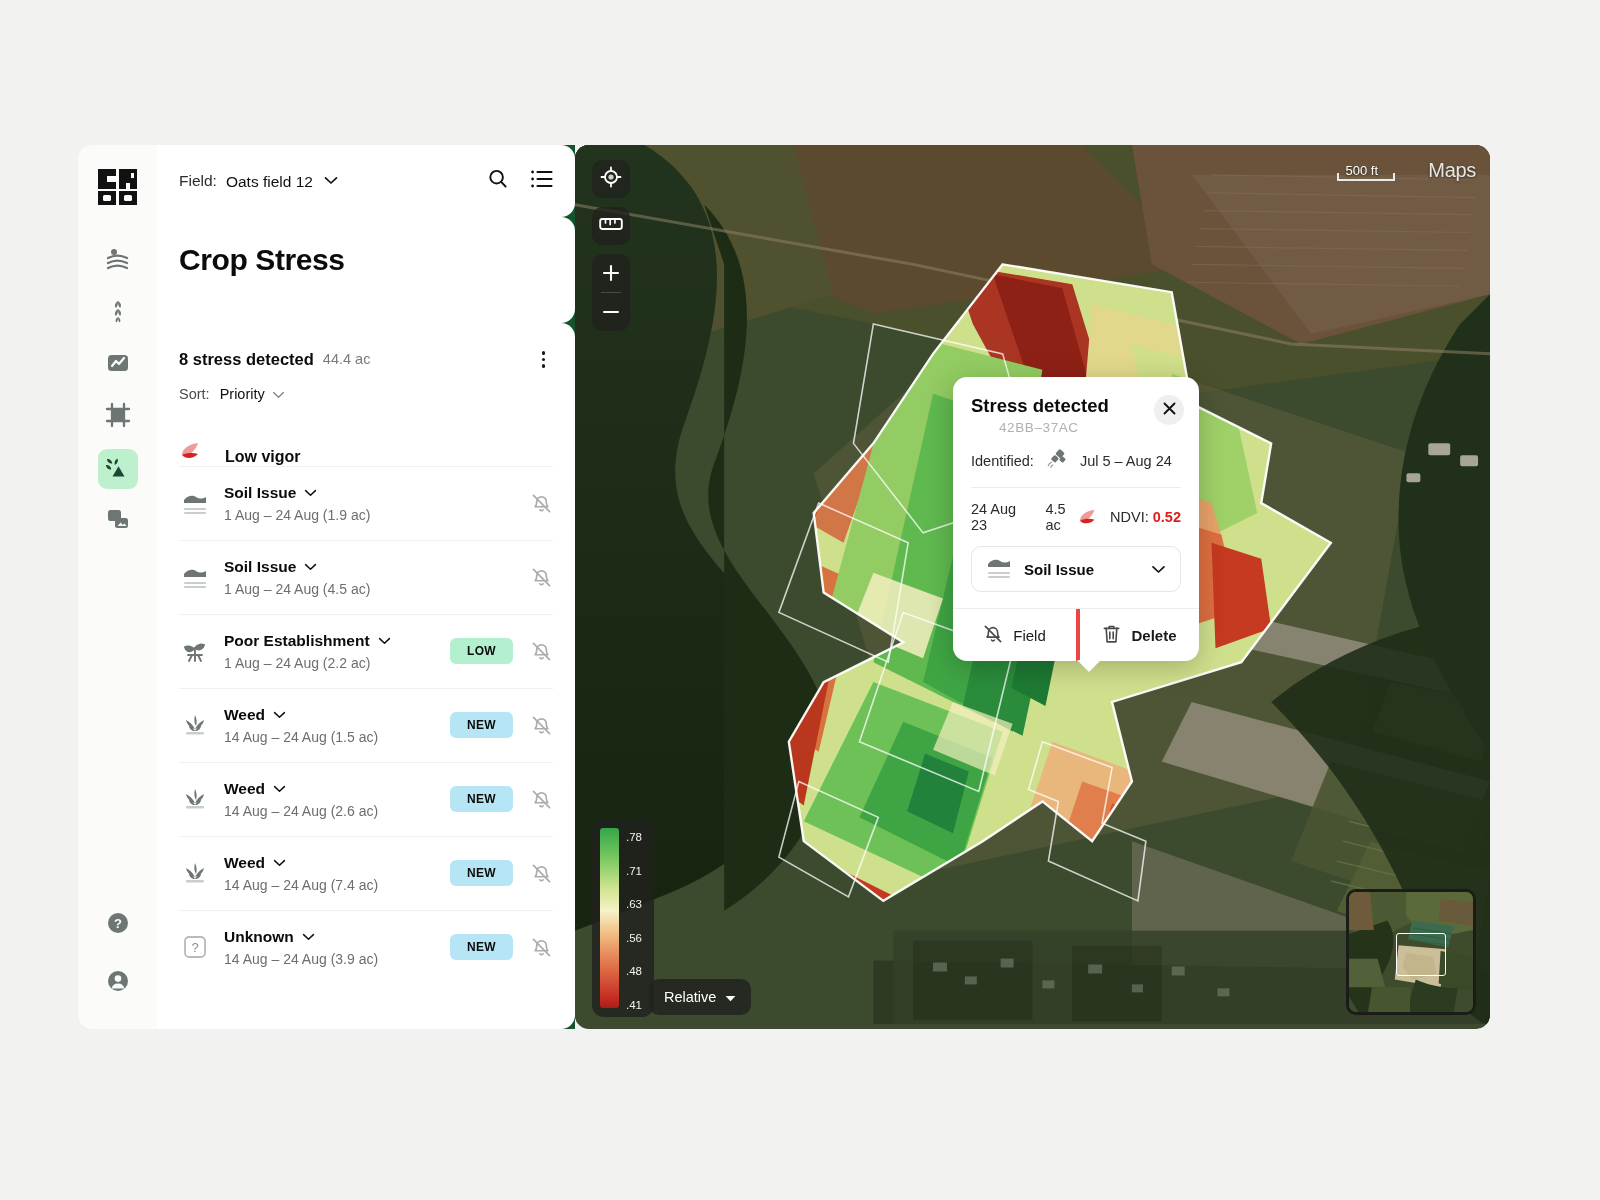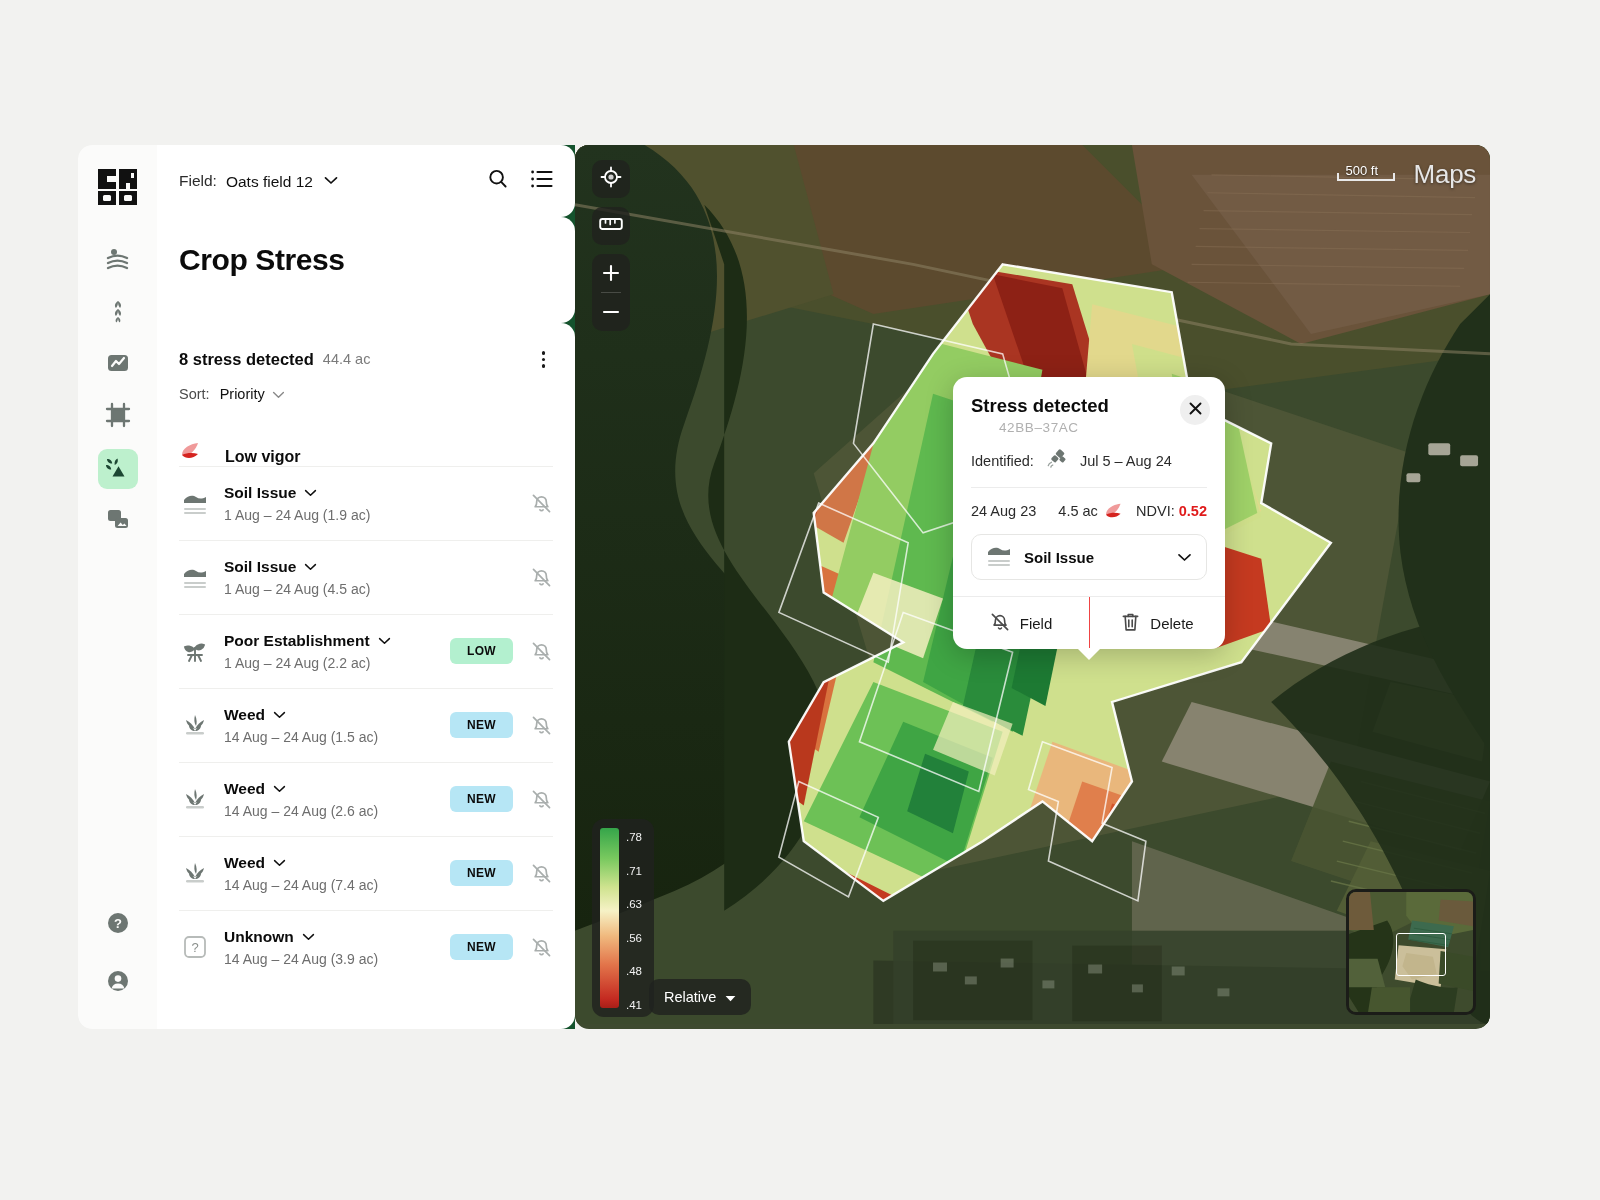--- a/index.html
+++ b/index.html
@@ -125,21 +125,21 @@
   .mzoom div { height: 38px; display:flex; align-items:center; justify-content:center; cursor:pointer; }
   .mzoom .sep { height:1px; background: rgba(255,255,255,.18); margin: 0 9px; }
 
   .scalebar { position:absolute; right: 104px; top: 16px; display:flex; align-items:center; }
   .scalebar .bar {
     border: 2px solid #e9e9e9; border-top: none; height: 8px; width: 58px;
     position: absolute; left: 0; top: 12px;
   }
   .scalebar .txt { font-size: 13px; color:#fff; font-weight: 500; padding: 2px 8px; text-shadow: 0 1px 2px rgba(0,0,0,.6); }
   .applemaps { position:absolute; right: 14px; top: 14px; display:flex; align-items:center; color: #e6e6e6;
-    font-size: 26px; letter-spacing:-.3px; text-shadow: 0 1px 3px rgba(0,0,0,.5); }
+    font-size: 20px; letter-spacing:-.3px; text-shadow: 0 1px 3px rgba(0,0,0,.5); }
 
   .legend {
     position: absolute; left: 17px; bottom: 12px;
     width: 62px; height: 198px; border-radius: 12px;
     background: rgba(32,34,30,.82);
     display: flex; padding: 9px 8px;
   }
   .legend .ramp { width: 19px; border-radius: 3px;
     background: linear-gradient(to bottom, #35a54a 0%, #79c95f 17%, #cfe38f 33%, #f6f2c6 46%, #f0b97e 60%, #e2744a 76%, #c42a21 95%, #a81f18 100%);
   }
@@ -156,21 +156,21 @@
   .minimap {
     position: absolute; right: 14px; bottom: 14px;
     width: 130px; height: 126px; border-radius: 10px;
     border: 3px solid #1b1c18; overflow: hidden;
   }
   .minimap .mmbox { position:absolute; left: 38%; top: 34%; width: 40%; height: 36%; border: 1.5px solid #fff; border-radius:3px;}
 
   
   .popup {
     position: absolute; left: 378px; top: 232px;
-    width: 272px; background: #fff; border-radius: 14px;
+    width: 246px; background: #fff; border-radius: 14px;
     box-shadow: 0 6px 28px rgba(0,0,0,.22);
     overflow: visible;
   }
   .popup::after {
     content:""; position:absolute; left: 124px; bottom: -11px;
     width: 0; height: 0; border-left: 12px solid transparent; border-right: 12px solid transparent;
     border-top: 12px solid #fff;
   }
   .pu-top { padding: 18px 18px 0 18px; }
   .pu-title { font-size: 18.5px; font-weight: 700; color: #0b0b0b; }
@@ -190,21 +190,21 @@
   .pu-ndvi-v { color: #e01b1b; font-weight: 700; margin-left: 4px; }
   .pu-select {
     margin: 13px 18px 16px 18px; border: 1px solid #e6e6e4; border-radius: 10px;
     height: 46px; display: flex; align-items: center; padding: 0 14px; cursor: pointer;
   }
   .pu-select .nm { font-size: 15px; font-weight: 700; color: #0b0b0b; margin-left: 12px; }
   .pu-select .cv { margin-left: auto; }
   .pu-acts { display: flex; border-top: 1px solid #ececec; }
   .pu-act { flex: 1 1 50%; height: 52px; display:flex; align-items:center; justify-content:center; gap: 10px;
     font-size: 15px; color: #1a1a1a; cursor: pointer; }
-  .pu-act + .pu-act { border-left: 1px solid #ef4444; }
+  .pu-act + .pu-act { border-left: 4px solid #ef4444; font-weight: bold; }
 </style>
 </head>
 <body>
 
 <div class="app">
 
   <div class="rail">
     <div class="logo">
       <svg width="42" height="38" viewBox="0 0 42 38">
         <g fill="#111">

